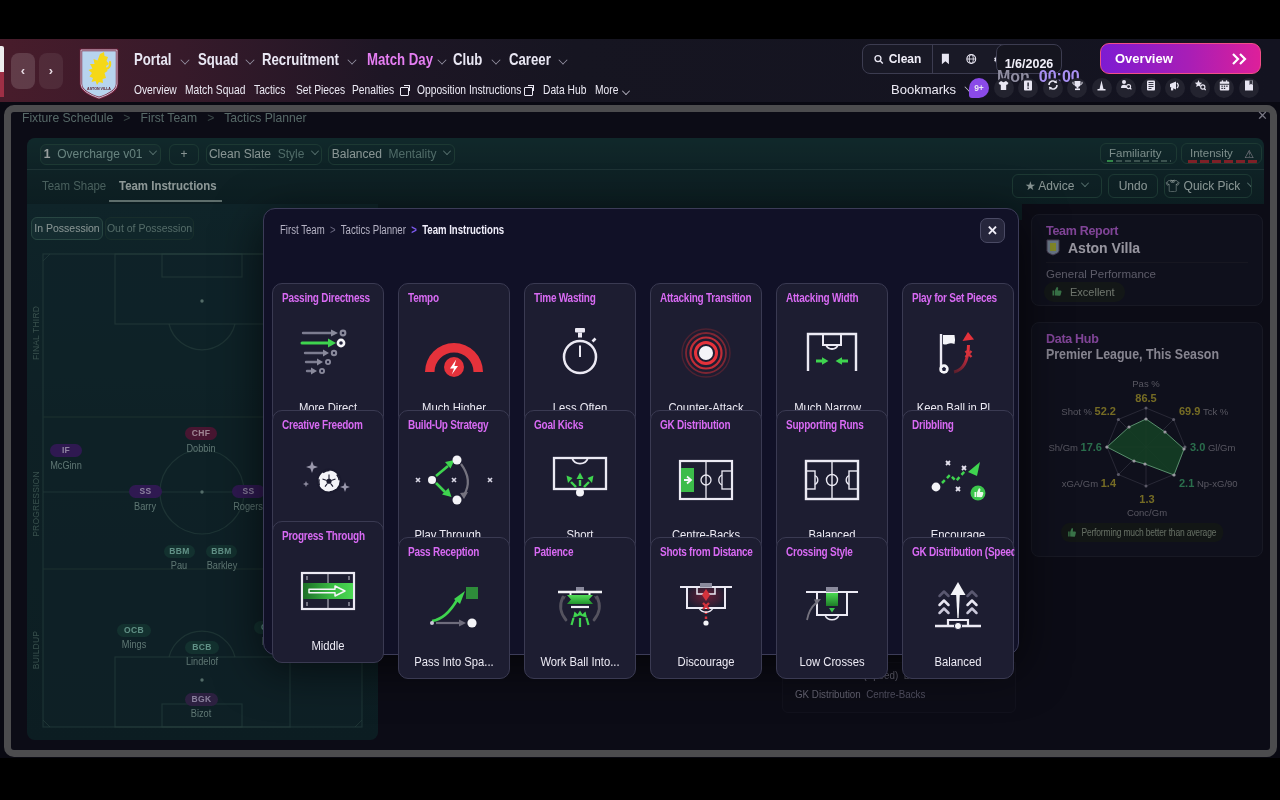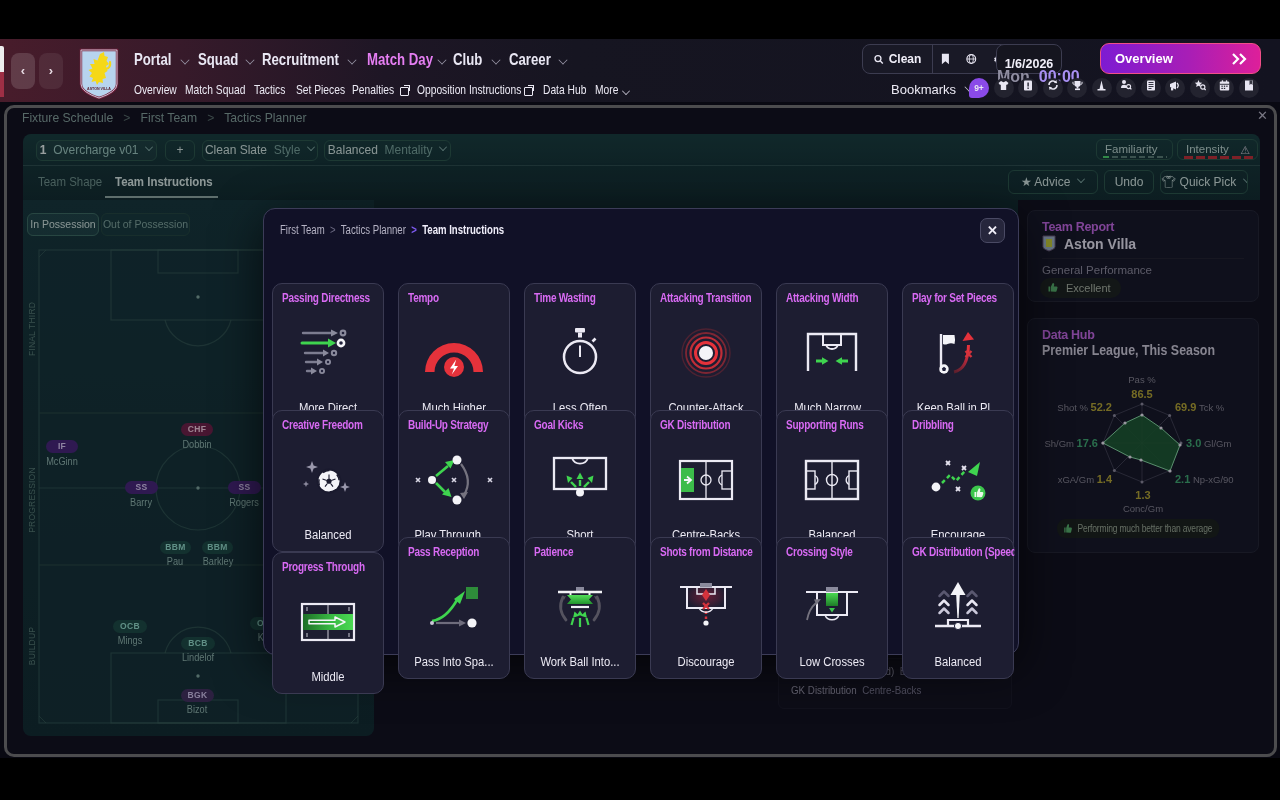--- a/index.html
+++ b/index.html
@@ -22,21 +22,21 @@
 #datebox { position:absolute; left:996px; top:5px; width:66px; height:30px; border:1px solid #3c3c50; border-radius:8px; background:#15151f; text-align:center; padding-top:12px;}
 #continue { position:absolute; left:1100px; top:4px; width:161px; height:31px; border:1.5px solid #f04f88; border-radius:9px; background:linear-gradient(90deg,#7d1bd2 0%, #a81eb6 55%, #dd1f9a 100%); color:#fff; font-weight:bold; font-size:13px; display:flex; align-items:center; justify-content:space-between; padding:0 12px 0 14px; }
 #bkrow { position:absolute; left:891px; top:41px; }
 #bkicons { position:absolute; left:969px; top:39px; }
 .bico { display:inline-block; width:20px; height:20px; border-radius:50%; background:#23232f; color:#e8e6f2; font-size:10px; text-align:center; line-height:20px; margin-right:4.5px; vertical-align:middle;}
 
 
 #page { position:absolute; left:0; top:102px; width:1280px; height:656px; background:#0d0d18; }
 #crumbs { position:absolute; z-index:3; left:22px; top:8px; font-size:13.5px; color:#84a09a; transform:scaleX(0.9); transform-origin:left center; white-space:nowrap;}
 #pgclose { position:absolute; z-index:3; right:12px; top:6px; color:#b9b7c6; font-size:13px; }
-#tac { position:absolute; left:4px; top:3px; width:1273px; height:652px; border-radius:10px; background:#11111e; border:3px solid #737373; }
+#tac { position:absolute; left:4px; top:3px; width:1273px; height:652px; border-radius:10px; background:#11111e; border:7px solid #737373; }
 #tealtop { position:absolute; left:16px; top:26px; width:1237px; height:66px; border-radius:8px 8px 0 0;
   background:linear-gradient(180deg, #183d3d 0%, #153436 45%, #122c2f 100%); }
 #tealstrip { position:absolute; left:16px; top:92px; width:995px; height:16px; background:#122c2f; }
 #pitchpanel { position:absolute; left:16px; top:92px; width:351px; height:536px; border-radius:0 0 8px 8px;
   background:linear-gradient(180deg, #16363b 0%, #143135 40%, #122c31 100%); }
 .tbtn { position:absolute; height:21px; border:1px solid #2b564b; border-radius:6px; color:#9cc6bd; font-size:12px; line-height:19px; text-align:center; white-space:nowrap; overflow:hidden; }
 .tsep { border-top:1px solid rgba(130,170,160,0.22); position:absolute; left:0; width:1237px; top:31px; height:0;}
 
 
 #dim { position:absolute; left:0; top:102px; width:1280px; height:656px; background:rgba(3,3,10,0.35); z-index:40;}
@@ -505,21 +505,21 @@
           <path d="M13 28 L21 20 L27 26 L36 16" stroke="#3fd44f" stroke-width="2.5" fill="none" stroke-dasharray="4 3"></path>
           <path d="M39 17 L51 7 L48 21 Z" fill="#3fd44f"></path>
           <path d="M17 6 L21 10 M21 6 L17 10" stroke="#e4e2ee" stroke-width="1.8"></path>
           <path d="M33 11 L37 15 M37 11 L33 15" stroke="#e4e2ee" stroke-width="1.8"></path>
           <path d="M27 32 L31 36 M31 32 L27 36" stroke="#e4e2ee" stroke-width="1.8"></path>
           <circle cx="49" cy="38" r="7.5" fill="#3cc64c"></circle>
           <path d="M45.5 37 h1.8 v5 h-1.8 z M48 37.5 L49.6 33.8 Q50 33 50.8 33.4 Q51.6 33.8 51.4 34.8 L51 37 L53.4 37 Q54.6 37.2 54.3 38.4 L53.4 41.3 Q53.1 42.2 52 42.2 L48 42 Z" fill="#eafaea"></path>
         </svg>
           <div class="cv">Encourage</div>
         </div>
-      <div class="card" style="left:8px; top:343px;">
+      <div class="card" style="left:8px; top:312px;">
           <div class="ct">Progress Through</div>
         <svg class="ci" width="58" height="42" viewBox="0 0 58 42">
           <defs>
               <linearGradient id="ptg" x1="0" y1="0" x2="1" y2="0">
                 <stop offset="0" stop-color="#1e6e28"></stop>
                 <stop offset="0.55" stop-color="#38b842"></stop>
                 <stop offset="1" stop-color="#4ad852"></stop>
               </linearGradient>
             </defs>
           <rect x="3" y="3" width="52" height="36" fill="none" stroke="#eceaf4" stroke-width="2.2"></rect>

